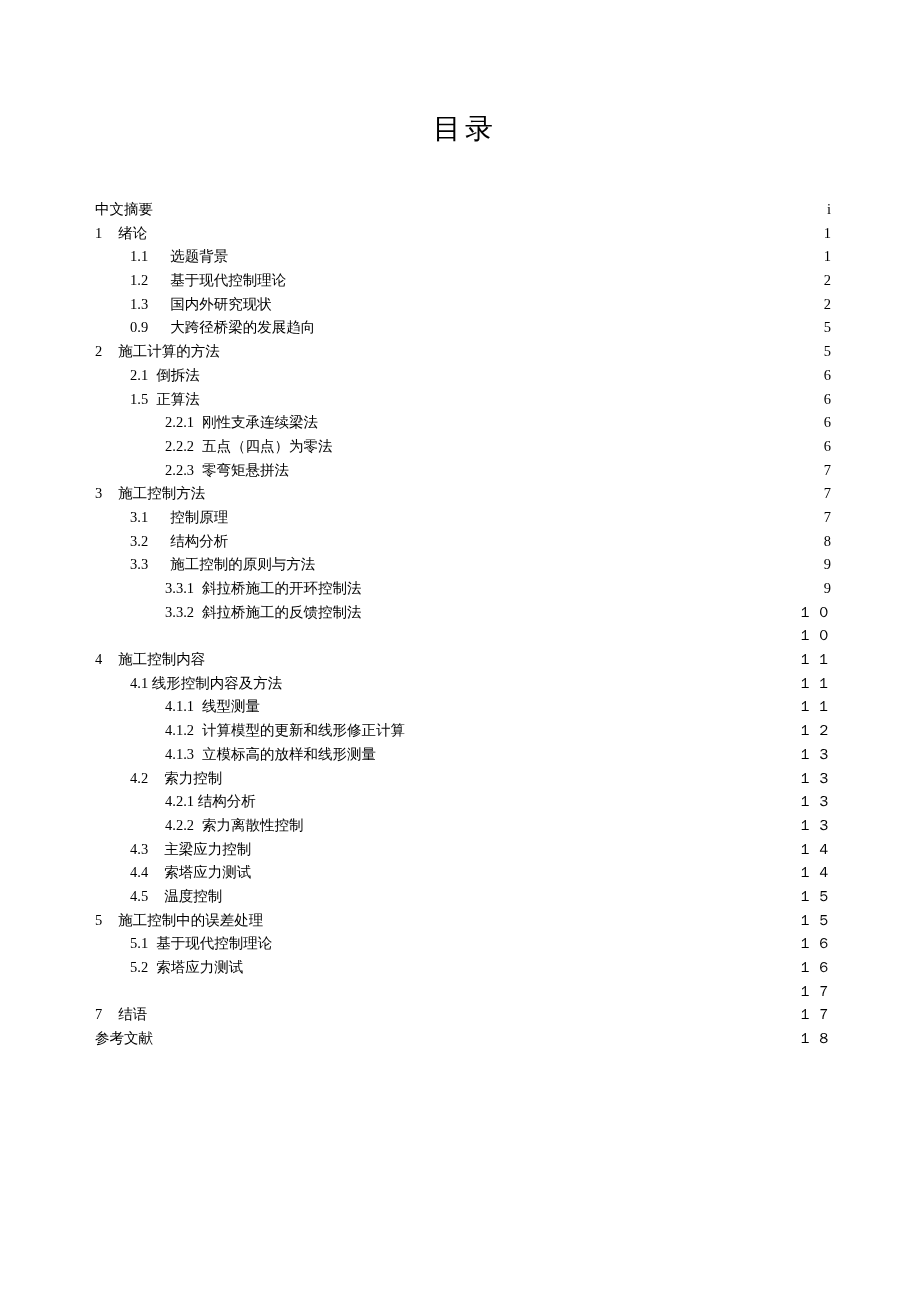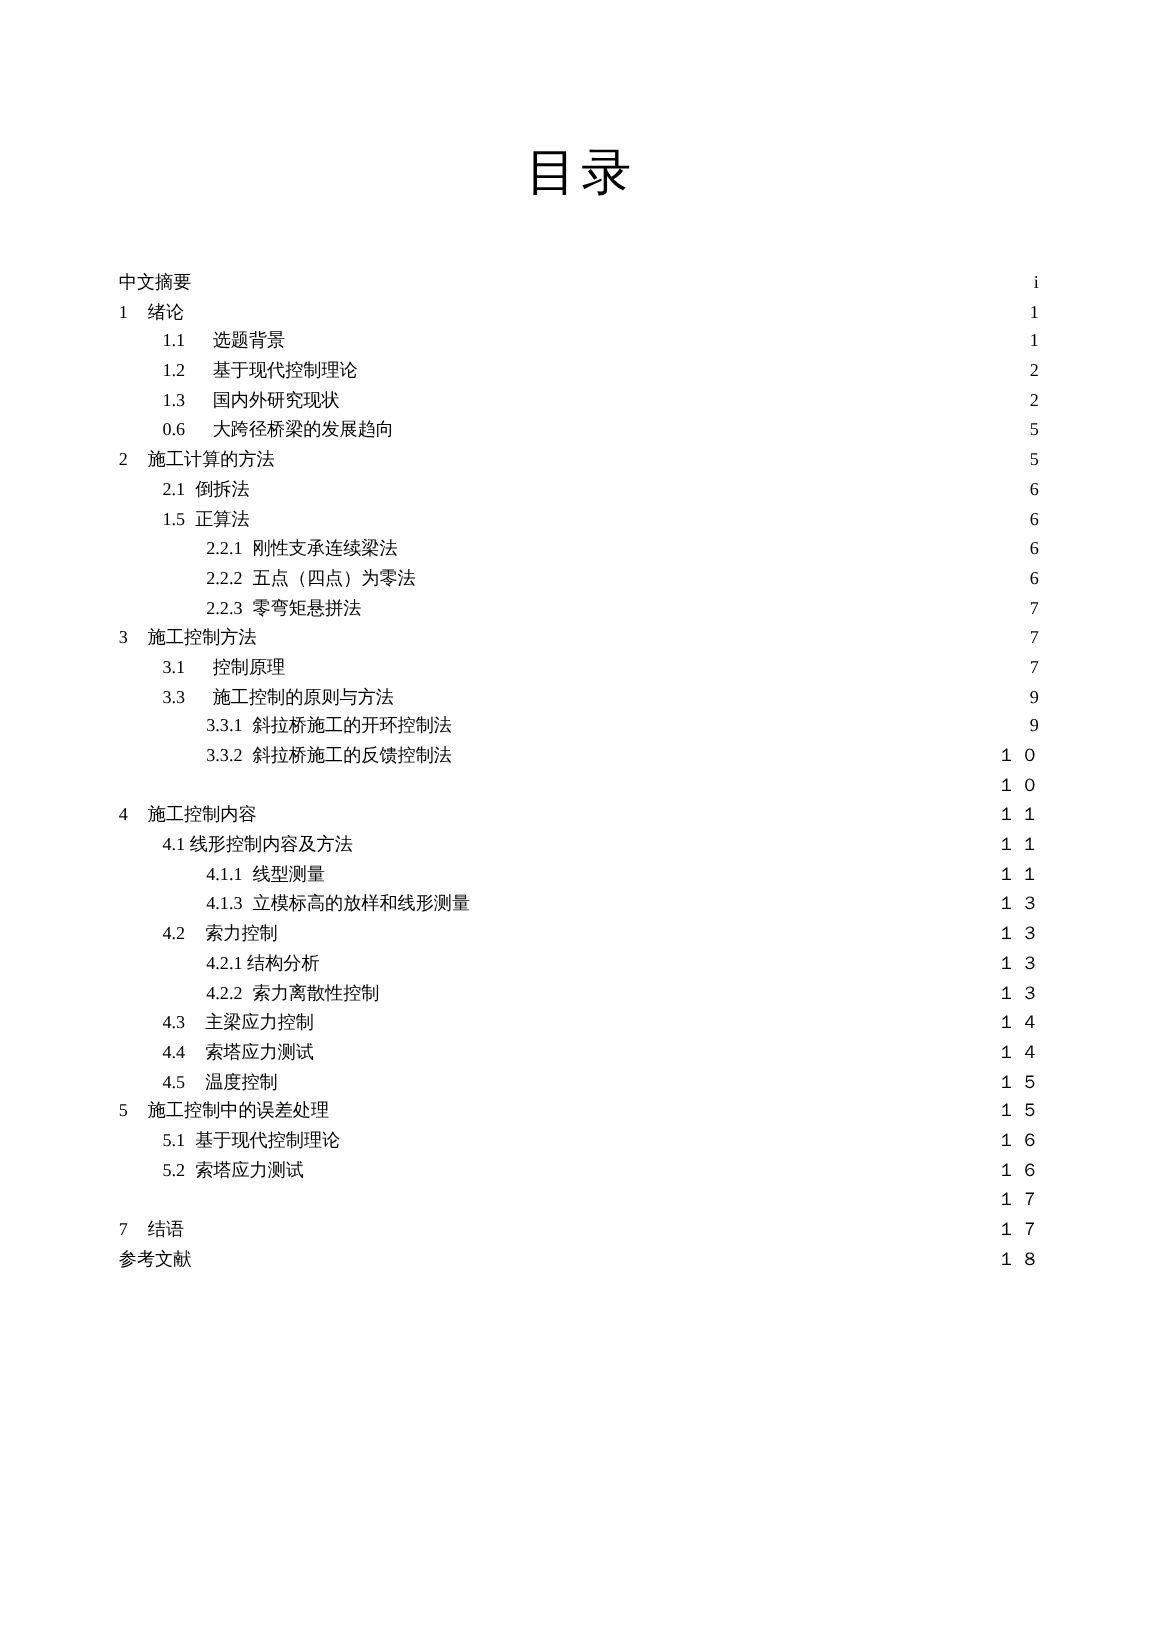--- a/index.html
+++ b/index.html
@@ -12,21 +12,21 @@
     }
     .page {
       width: 920px;
       min-height: 1302px;
       margin: 0 auto;
       padding: 110px 85px 60px 95px;
       background: #fff;
     }
     .title {
       text-align: center;
-      font-size: 40px;
+      font-size: 28px;
       font-weight: normal;
       font-family: "SimHei", "黑体", sans-serif;
       margin-bottom: 50px;
       letter-spacing: 4px;
     }
     .toc {
       font-size: 14.5px;
       line-height: 1.6;
     }
     .toc-row {
@@ -96,21 +96,21 @@
         <span class="toc-label"><span class="num">1.2</span><span class="gap-lg"></span><span>基于现代控制理论</span> </span>
         <span class="toc-leader"></span>
         <span class="toc-page">2</span>
       </div>
       <div class="toc-row lv1">
         <span class="toc-label"><span class="num">1.3</span><span class="gap-lg"></span><span>国内外研究现状</span> </span>
         <span class="toc-leader"></span>
         <span class="toc-page">2</span>
       </div>
       <div class="toc-row lv1">
-        <span class="toc-label"><span class="num">0.6</span><span class="gap-lg"></span><span>大跨径桥梁的发展趋向</span> </span>
+        <span class="toc-label"><span class="num">0.9</span><span class="gap-lg"></span><span>大跨径桥梁的发展趋向</span> </span>
         <span class="toc-leader"></span>
         <span class="toc-page">5</span>
       </div>
       <div class="toc-row lv0">
         <span class="toc-label"><span class="num">2</span><span class="gap-md"></span><span>施工计算的方法</span> </span>
         <span class="toc-leader"></span>
         <span class="toc-page">5</span>
       </div>
       <div class="toc-row lv1">
         <span class="toc-label"><span class="num">2.1</span><span class="gap-sm"></span><span>倒拆法</span> </span>
@@ -141,20 +141,25 @@
         <span class="toc-label"><span class="num">3</span><span class="gap-md"></span><span>施工控制方法</span> </span>
         <span class="toc-leader"></span>
         <span class="toc-page">7</span>
       </div>
       <div class="toc-row lv1">
         <span class="toc-label"><span class="num">3.1</span><span class="gap-lg"></span><span>控制原理</span> </span>
         <span class="toc-leader"></span>
         <span class="toc-page">7</span>
       </div>
       <div class="toc-row lv1">
+        <span class="toc-label"><span class="num">3.2</span><span class="gap-lg"></span><span>结构分析</span> </span>
+        <span class="toc-leader"></span>
+        <span class="toc-page">8</span>
+      </div>
+      <div class="toc-row lv1">
         <span class="toc-label"><span class="num">3.3</span><span class="gap-lg"></span><span>施工控制的原则与方法</span> </span>
         <span class="toc-leader"></span>
         <span class="toc-page">9</span>
       </div>
       <div class="toc-row lv2">
         <span class="toc-label"><span class="num">3.3.1</span><span class="gap-sm"></span><span>斜拉桥施工的开环控制法</span> </span>
         <span class="toc-leader"></span>
         <span class="toc-page">9</span>
       </div>
       <div class="toc-row lv2">
@@ -173,20 +178,25 @@
       </div>
       <div class="toc-row lv1">
         <span class="toc-label"><span class="num">4.1</span> <span>线形控制内容及方法</span> </span>
         <span class="toc-leader"></span>
         <span class="toc-page">１１</span>
       </div>
       <div class="toc-row lv2">
         <span class="toc-label"><span class="num">4.1.1</span><span class="gap-sm"></span><span>线型测量</span> </span>
         <span class="toc-leader"></span>
         <span class="toc-page">１１</span>
+      </div>
+      <div class="toc-row lv2">
+        <span class="toc-label"><span class="num">4.1.2</span><span class="gap-sm"></span><span>计算模型的更新和线形修正计算</span> </span>
+        <span class="toc-leader"></span>
+        <span class="toc-page">１２</span>
       </div>
       <div class="toc-row lv2">
         <span class="toc-label"><span class="num">4.1.3</span><span class="gap-sm"></span><span>立模标高的放样和线形测量</span> </span>
         <span class="toc-leader"></span>
         <span class="toc-page">１３</span>
       </div>
       <div class="toc-row lv1">
         <span class="toc-label"><span class="num">4.2</span><span class="gap-md"></span><span>索力控制</span> </span>
         <span class="toc-leader"></span>
         <span class="toc-page">１３</span>

